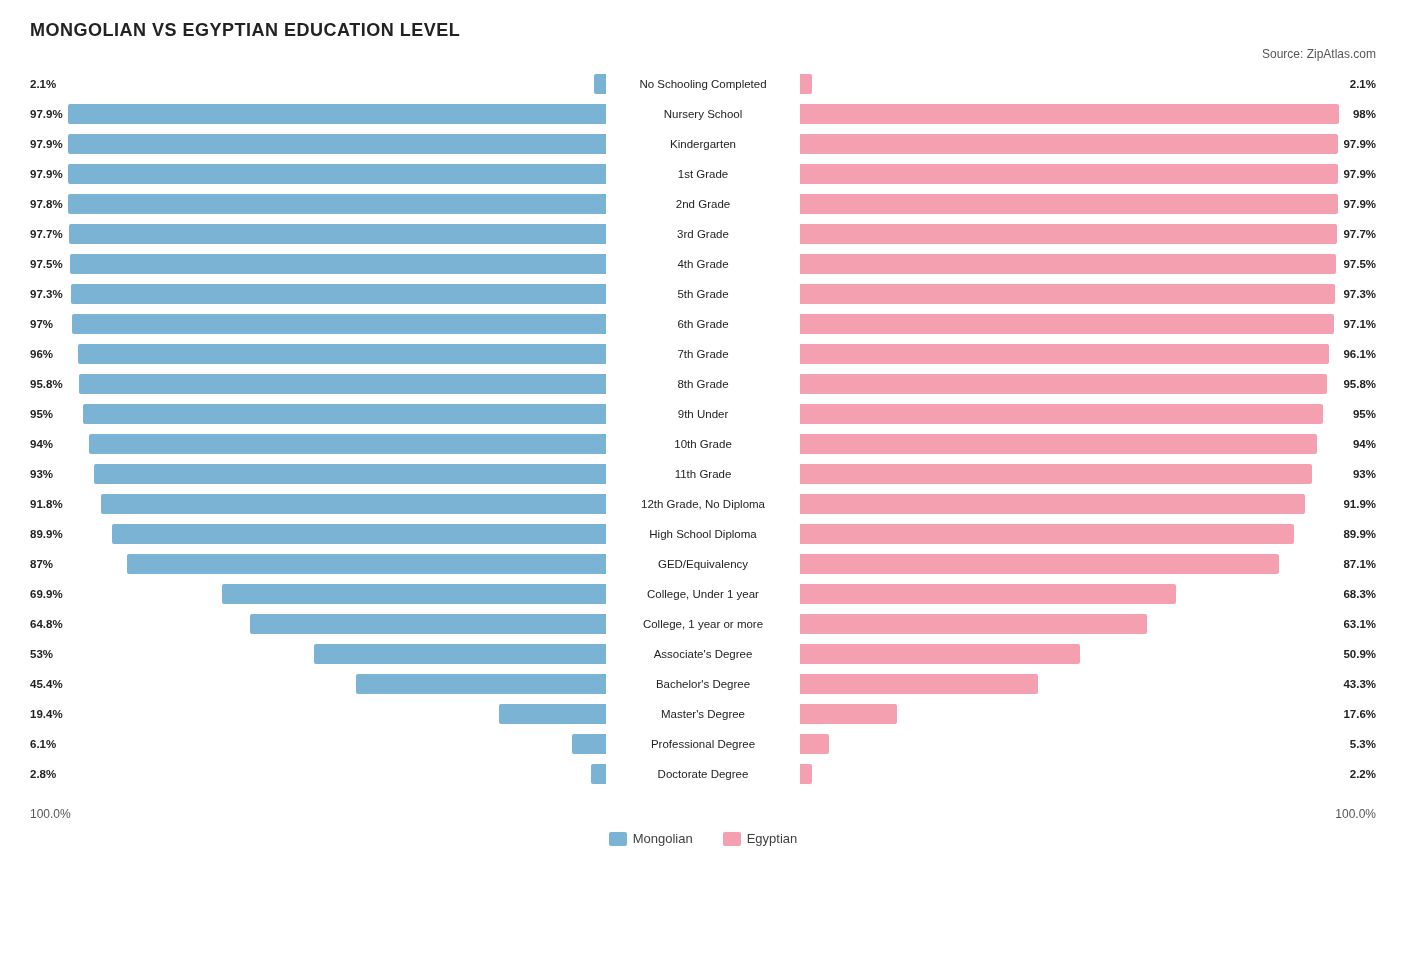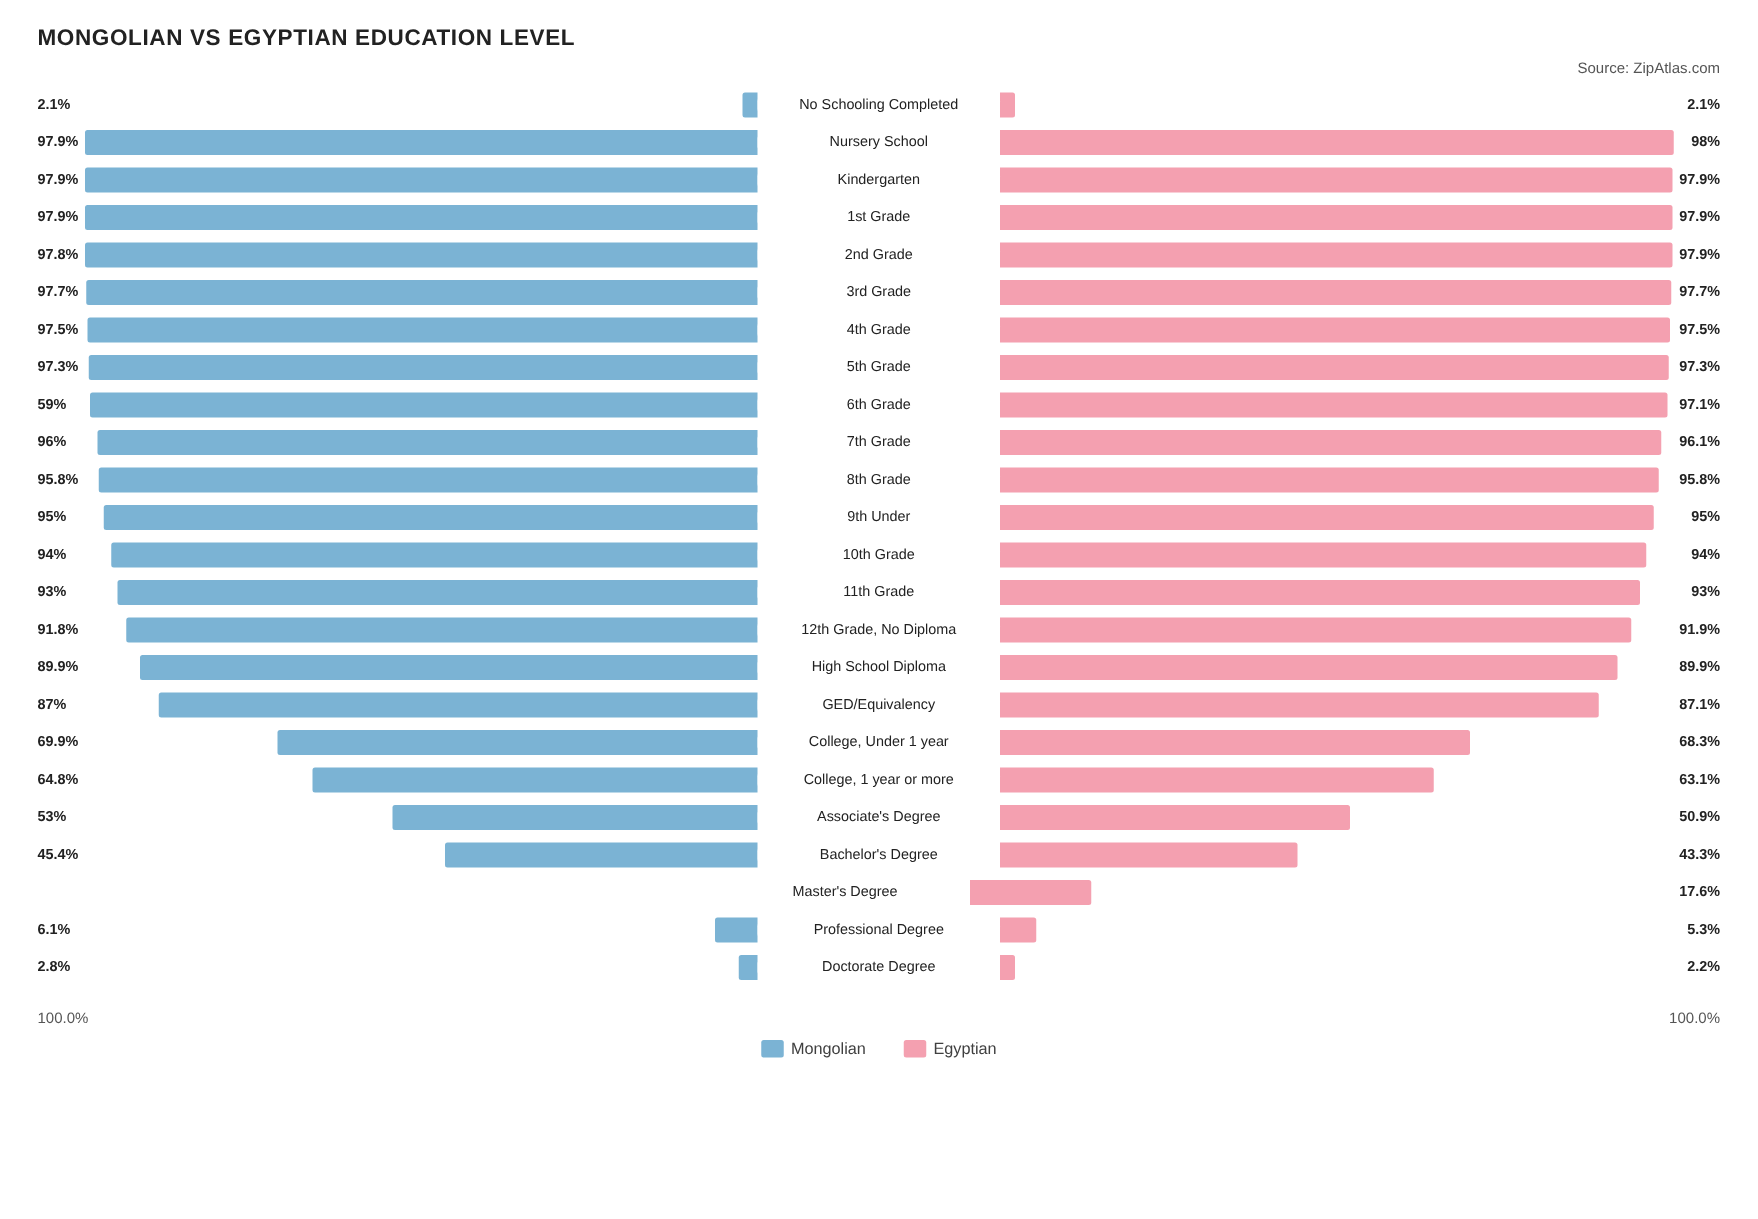--- a/index.html
+++ b/index.html
@@ -211,21 +211,21 @@
         <div class="bar-left" style="width: 535px;"></div>
       </div>
       <div class="label-center">5th Grade</div>
       <div class="right-section">
         <div class="bar-right" style="width: 535px;"></div>
         <span class="val-right">97.3%</span>
       </div>
     </div>
     <div class="bar-row">
       <div class="left-section">
-        <span class="val-left">59%</span>
+        <span class="val-left">97%</span>
         <div class="bar-left" style="width: 534px;"></div>
       </div>
       <div class="label-center">6th Grade</div>
       <div class="right-section">
         <div class="bar-right" style="width: 534px;"></div>
         <span class="val-right">97.1%</span>
       </div>
     </div>
     <div class="bar-row">
       <div class="left-section">
@@ -353,20 +353,24 @@
         <span class="val-left">45.4%</span>
         <div class="bar-left" style="width: 250px;"></div>
       </div>
       <div class="label-center">Bachelor's Degree</div>
       <div class="right-section">
         <div class="bar-right" style="width: 238px;"></div>
         <span class="val-right">43.3%</span>
       </div>
     </div>
     <div class="bar-row">
+      <div class="left-section">
+        <span class="val-left">19.4%</span>
+        <div class="bar-left" style="width: 107px;"></div>
+      </div>
       <div class="label-center">Master's Degree</div>
       <div class="right-section">
         <div class="bar-right" style="width: 97px;"></div>
         <span class="val-right">17.6%</span>
       </div>
     </div>
     <div class="bar-row">
       <div class="left-section">
         <span class="val-left">6.1%</span>
         <div class="bar-left" style="width: 34px;"></div>

